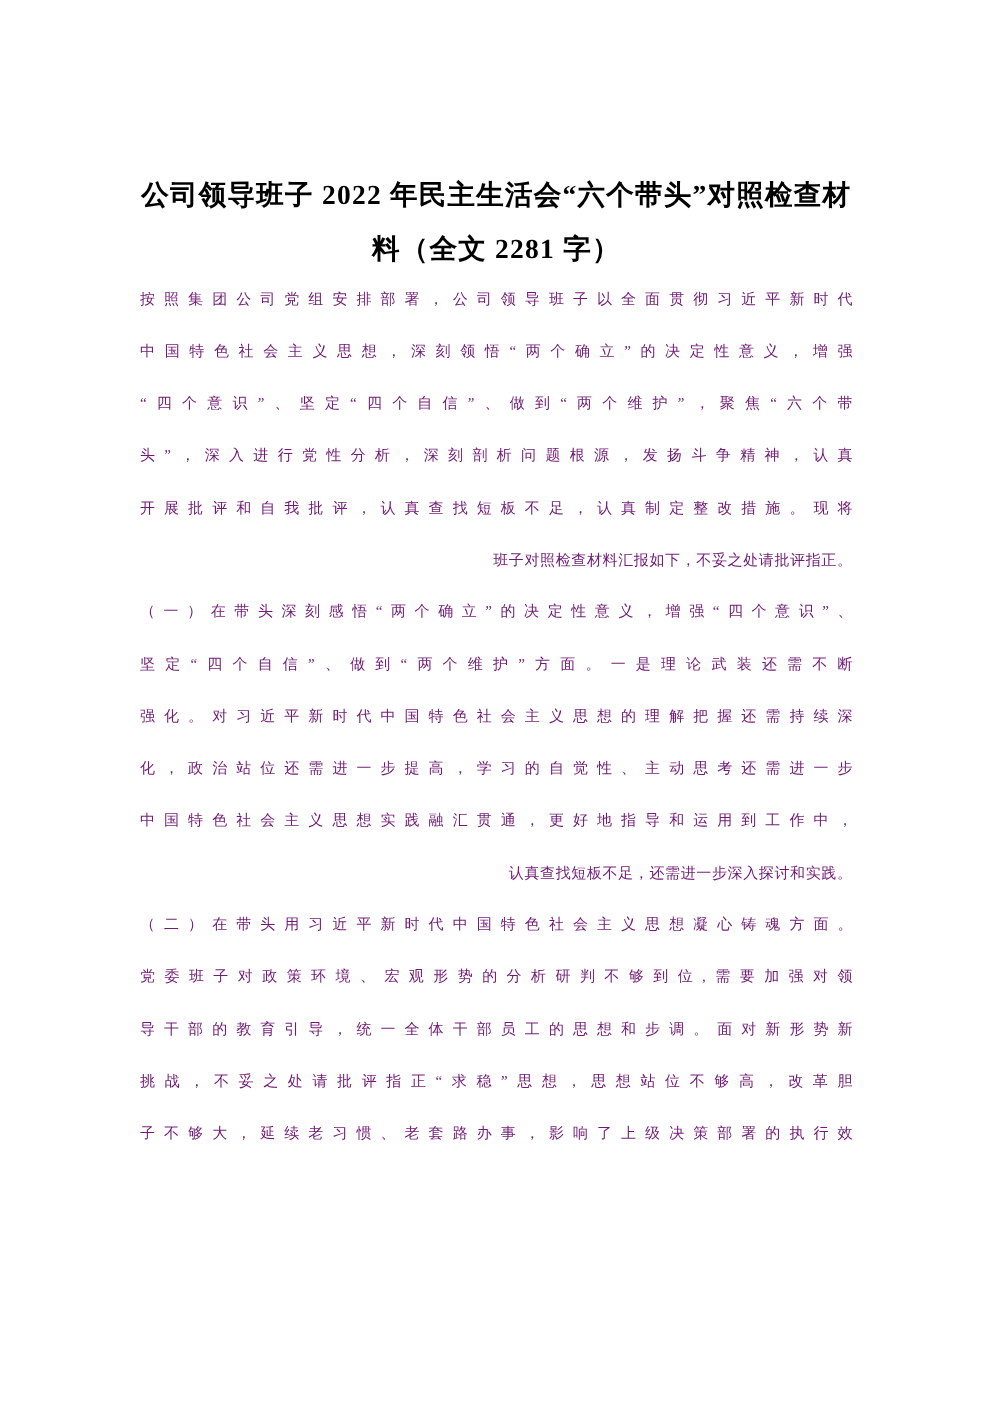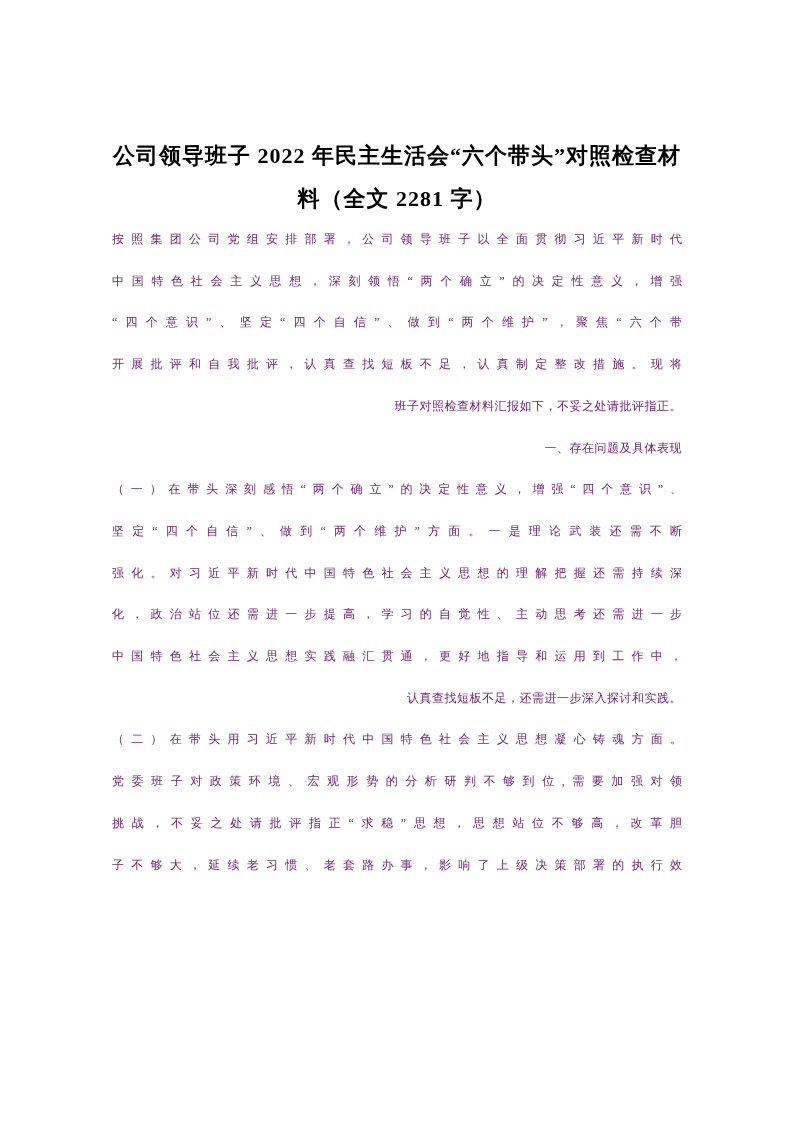--- a/index.html
+++ b/index.html
@@ -54,27 +54,28 @@
 
 <div class="page">
   <h1 class="doc-title">
     <div>公司领导班子 2022 年民主生活会“六个带头”对照检查材</div>
     <div>料（全文 2281 字）</div>
   </h1>
   <div class="doc-body">
       <div class="line fill">按照集团公司党组安排部署，公司领导班子以全面贯彻习近平新时代</div>
       <div class="line fill">中国特色社会主义思想，深刻领悟“两个确立”的决定性意义，增强</div>
       <div class="line fill">“四个意识”、坚定“四个自信”、做到“两个维护”，聚焦“六个带</div>
+      <div class="line fill">头”，深入进行党性分析，深刻剖析问题根源，发扬斗争精神，认真</div>
       <div class="line fill">开展批评和自我批评，认真查找短板不足，认真制定整改措施。现将</div>
       <div class="line">班子对照检查材料汇报如下，不妥之处请批评指正。</div>
-      <div class="line">一、存在问题及具体表现</div>
       <div class="line fill">（一）在带头深刻感悟“两个确立”的决定性意义，增强“四个意识”、</div>
       <div class="line fill">坚定“四个自信”、做到“两个维护”方面。一是理论武装还需不断</div>
       <div class="line fill">强化。对习近平新时代中国特色社会主义思想的理解把握还需持续深</div>
       <div class="line fill">化，政治站位还需进一步提高，学习的自觉性、主动思考还需进一步</div>
       <div class="line fill">中国特色社会主义思想实践融汇贯通，更好地指导和运用到工作中，</div>
       <div class="line">认真查找短板不足，还需进一步深入探讨和实践。</div>
       <div class="line fill">（二）在带头用习近平新时代中国特色社会主义思想凝心铸魂方面。</div>
       <div class="line fill">党委班子对政策环境、宏观形势的分析研判不够到位,需要加强对领</div>
+      <div class="line fill">导干部的教育引导，统一全体干部员工的思想和步调。面对新形势新</div>
       <div class="line fill">挑战，不妥之处请批评指正“求稳”思想，思想站位不够高，改革胆</div>
       <div class="line fill">子不够大，延续老习惯、老套路办事，影响了上级决策部署的执行效</div>
     </div>
 </div>
 
 </body></html>

